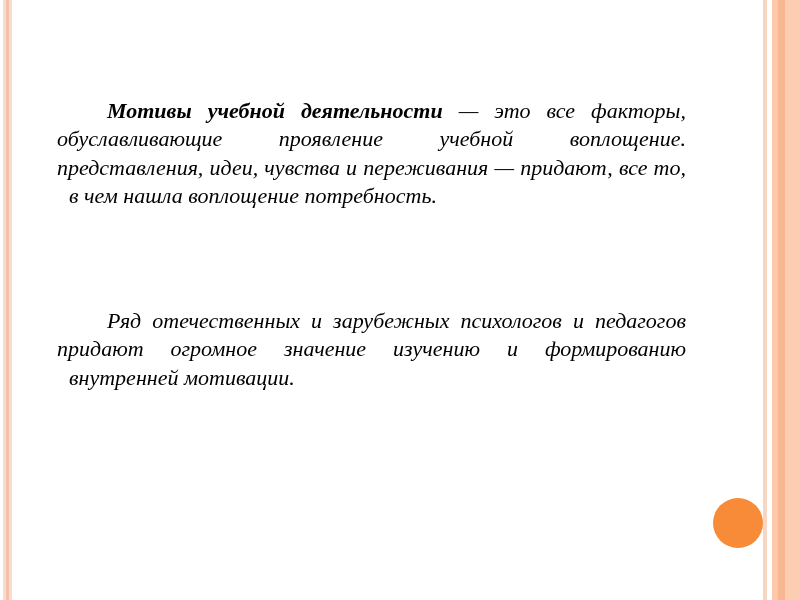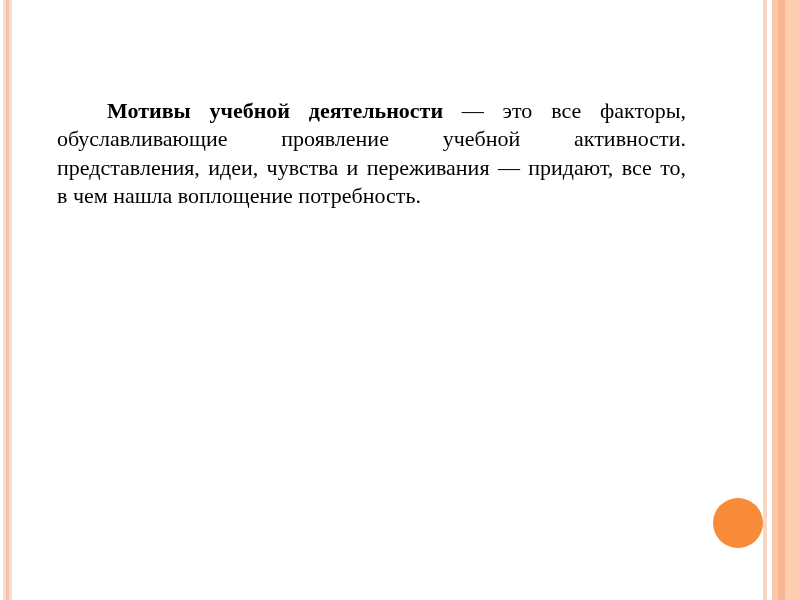--- a/index.html
+++ b/index.html
@@ -39,25 +39,27 @@
     width: 629px;
     font-size: 22px;
     line-height: 28.3px;
   }
   .para-1 { top: 97px; }
   .para-2 { top: 307px; }
   .tline {
     text-align: justify;
     text-align-last: justify;
     text-justify: inter-word;
+    font-style: italic;
   }
   .tline.indent { text-indent: 50px; }
   .tline.last {
     text-align: left;
     text-align-last: left;
+    margin-left: 12px;
   }
   .bold { font-weight: bold; }
 </style>
 </head>
 <body>
 
 <div class="slide" style="background-color: rgb(255, 255, 255); color: rgb(0, 0, 0);">
 
   <div class="stripe l1" style="background-color: rgb(249, 220, 205);"></div>
   <div class="stripe l2" style="background-color: rgb(243, 194, 168);"></div>
@@ -65,19 +67,24 @@
 
   <div class="stripe r-thin" style="background-color: rgb(248, 214, 194);"></div>
   <div class="stripe r-band1" style="background-color: rgb(251, 201, 169);"></div>
   <div class="stripe r-band2" style="background-color: rgb(246, 183, 145);"></div>
   <div class="stripe r-band3" style="background-color: rgb(252, 205, 176);"></div>
 
   <div class="circle" style="background-color: rgb(247, 139, 56);"></div>
 
   <div class="para para-1">
     <div class="tline indent"><span class="bold">Мотивы учебной деятельности</span><span> — это все факторы,</span></div>
-    <div class="tline">обуславливающие проявление учебной активности.</div>
+    <div class="tline">обуславливающие проявление учебной воплощение.</div>
     <div class="tline">представления, идеи, чувства и переживания — придают, все то,</div>
     <div class="tline last">в чем нашла воплощение потребность.</div>
   </div>
 
+  <div class="para para-2">
+    <div class="tline indent">Ряд отечественных и зарубежных психологов и педагогов</div>
+    <div class="tline">придают огромное значение изучению и формированию</div>
+    <div class="tline last">внутренней мотивации.</div>
+  </div>
 
 </div>
 
 </body></html>

